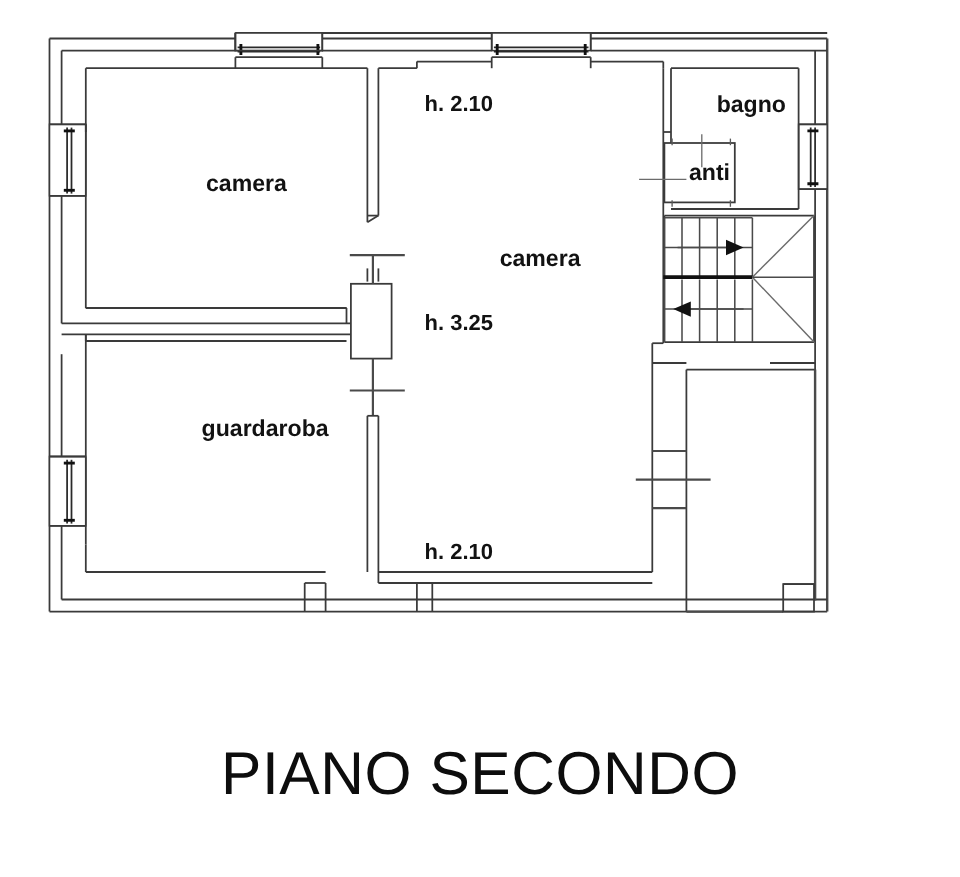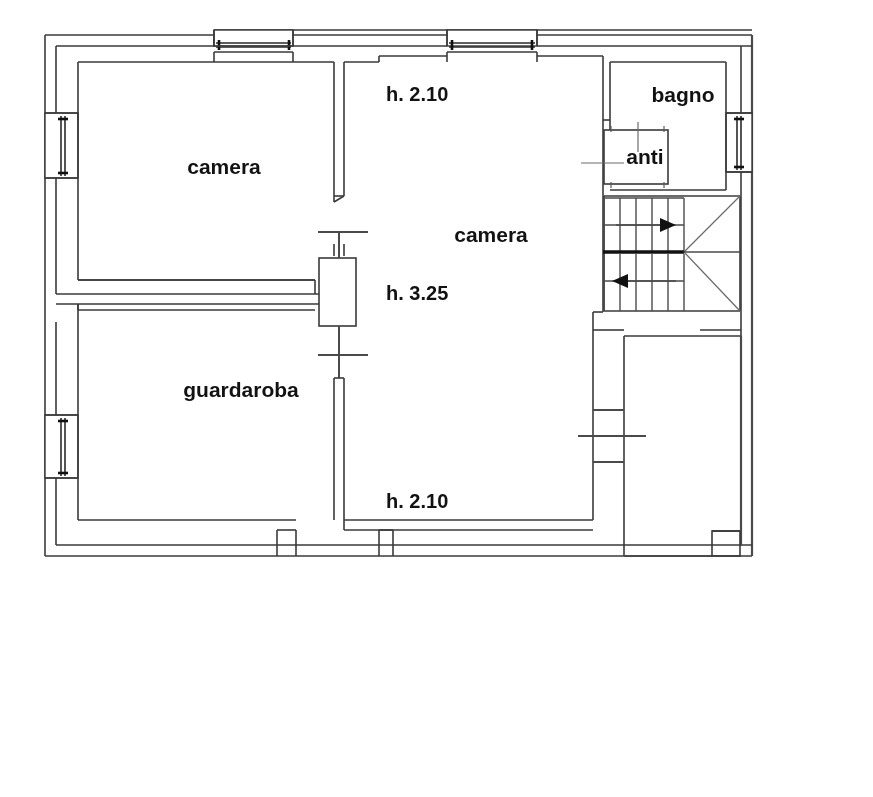--- a/index.html
+++ b/index.html
@@ -387,14 +387,15 @@
     </g>
 
     <g>
       <text class="height-label" x="386" y="96">h. 2.10</text>
       <text class="height-label" x="386" y="295">h. 3.25</text>
       <text class="height-label" x="386" y="503">h. 2.10</text>
     </g>
 
   </svg>
 
+  <div class="plan-title">PIANO SECONDO</div>
 
 </div>
 
 </body></html>

